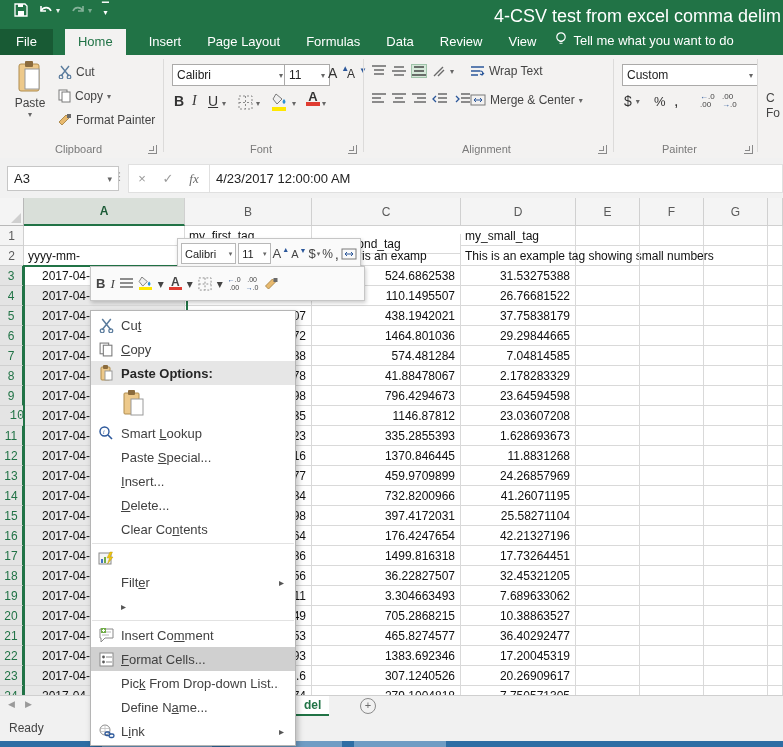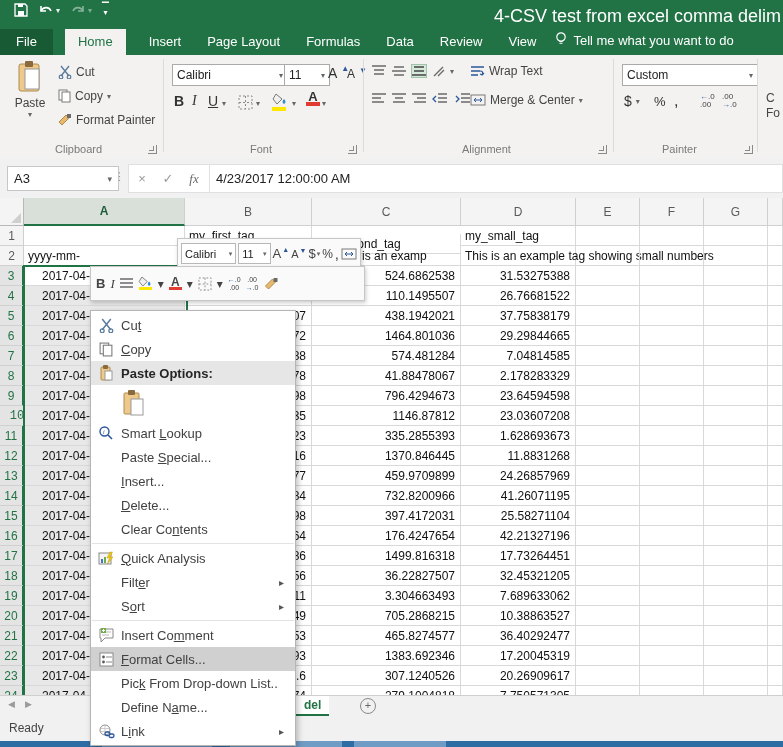--- a/index.html
+++ b/index.html
@@ -1025,31 +1025,29 @@
       <div class="msepline"></div>
       <div class="mi">
         <span class="ic">
           <svg width="16" height="15" viewBox="0 0 16 15">
             <rect x="1" y="2" width="12" height="11" fill="#f5f5f5" stroke="#8a8a8a"></rect>
             <rect x="3" y="8" width="2" height="4" fill="#4472c4"></rect>
             <rect x="6" y="6" width="2" height="6" fill="#70ad47"></rect>
             <path d="M12 1 l-3 6 h2.5 l-2 6 5.5 -7 h-3 l2.5 -5 z" fill="#f2c811" stroke="#b08d00" stroke-width="0.4"></path>
           </svg>
         </span>
-        <span class="lbl"><u>Q</u>uick Analysis</span>
         <span class="sub"></span>
       </div>
       <div class="mi">
         <span class="ic"></span>
         <span class="lbl">Filt<u>e</u>r</span>
         <span class="sub">▸</span>
       </div>
       <div class="mi">
         <span class="ic"></span>
-        <span class="lbl">S<u>o</u>rt</span>
         <span class="sub">▸</span>
       </div>
       <div class="msepline"></div>
       <div class="mi">
         <span class="ic">
           <svg width="17" height="15" viewBox="0 0 17 15">
             <path d="M2 1 h13 v9 h-8 l-4 4 v-4 h-1 z" fill="#fff" stroke="#8a8a8a"></path>
             <path d="M4 4 h9 M4 7 h7" stroke="#b8b8b8"></path>
             <path d="M3 0 h5 v5 h-5 z" fill="#70ad47"></path>
             <path d="M5.5 1 v3 M4 2.5 h3" stroke="#fff" stroke-width="1.1"></path>

